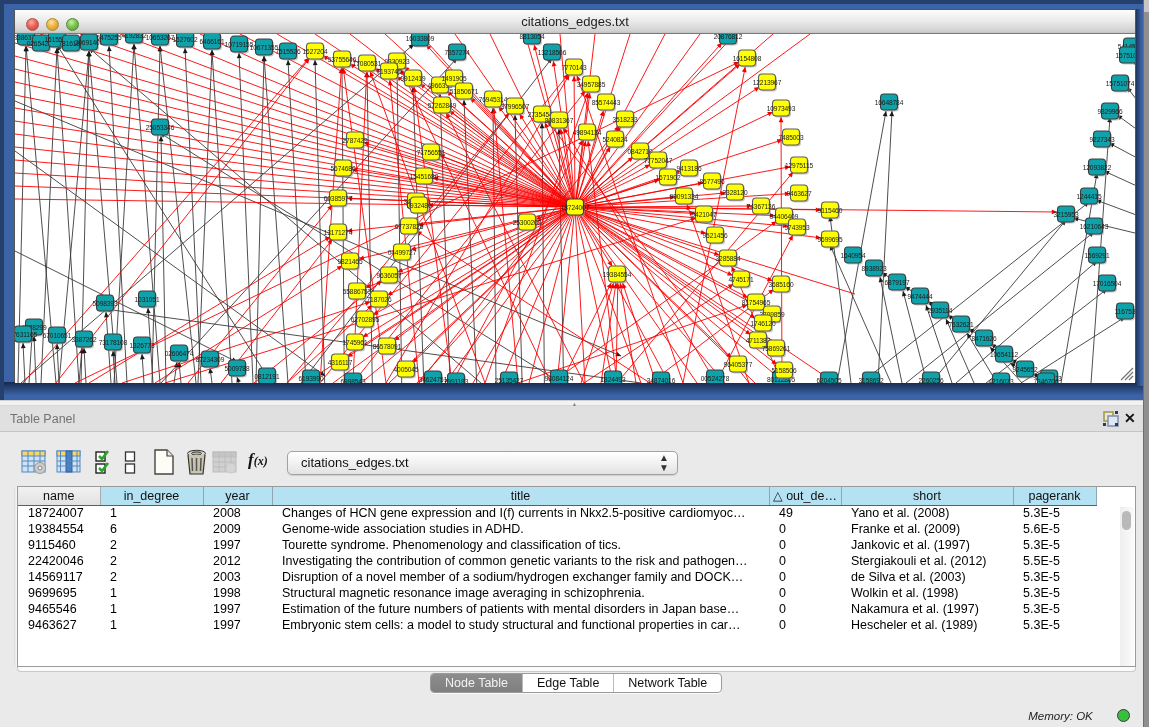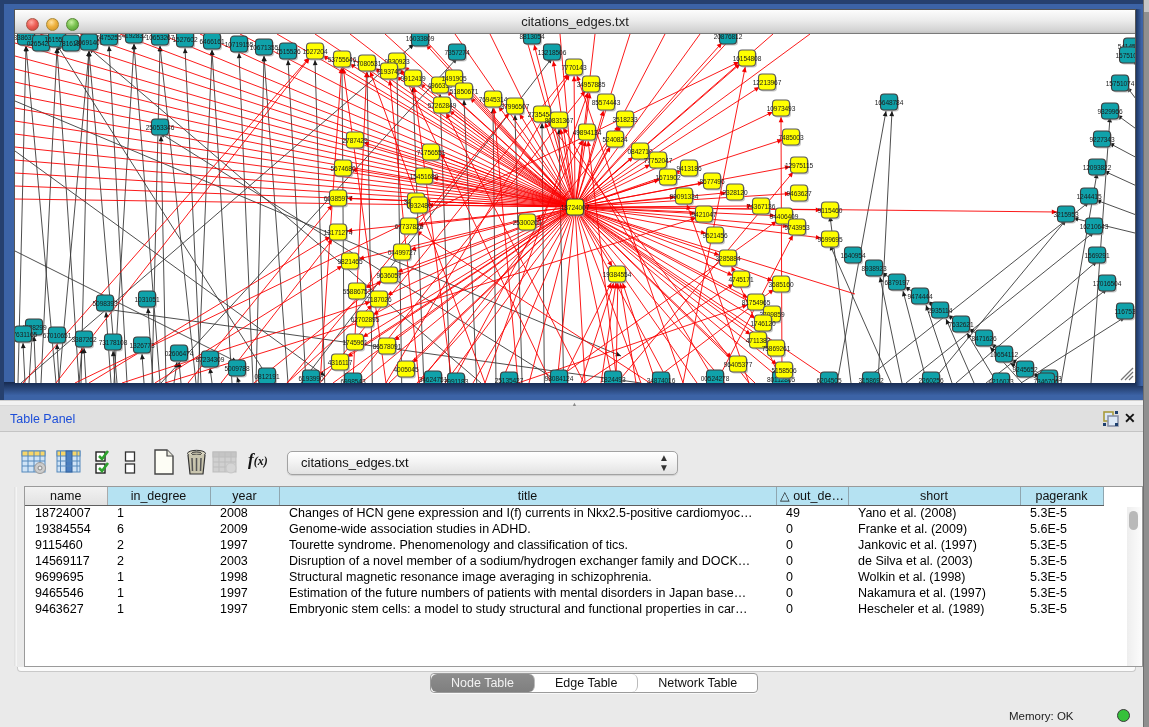--- a/index.html
+++ b/index.html
@@ -27,52 +27,52 @@
 #tly { left:31px; background:radial-gradient(circle at 40% 30%, #ffe2a0, #eeb23f 45%, #cd8c21); border:0.5px solid #a83; }
 #tlg { left:51px; background:radial-gradient(circle at 40% 30%, #c7f0a0, #7cc352 45%, #4f9a2c); border:0.5px solid #583; }
 #canvas { position:absolute; left:0; top:24px; width:1120px; height:349px; overflow:hidden; background:#fff; }
 
 #panel { position:absolute; left:0; top:400px; width:1149px; height:327px; background:#e8e8e8; }
 #divider { position:absolute; left:0; top:0; width:1149px; height:6px; background:#f2f2f2;
   border-top:1px solid #cfcfcf; border-bottom:1px solid #d8d8d8; }
 #divider .grip { position:absolute; left:570px; top:-1px; color:#8a8a8a; font-size:9px; }
 #phead { position:absolute; left:0; top:6px; width:1149px; height:26px; background:#e0e0e0;
   border-bottom:1px solid #c4c4c4; }
-#phead .t { position:absolute; left:10px; top:6px; font-size:12.5px; color:#1d4ed8; }
+#phead .t { position:absolute; left:10px; top:6px; font-size:12.5px; color:#737373; }
 #phead .x { position:absolute; left:1124px; top:4px; font-size:14px; font-weight:bold; color:#111; }
 #pbody { position:absolute; left:0; top:32px; width:1149px; height:295px; background:#eaeaea; }
 
 #toolbar { position:absolute; left:0; top:16px; width:1075px; height:34px; }
 .ic { position:absolute; top:1px; }
 #combo { position:absolute; left:287px; top:3px; width:391px; height:24px;
   background:linear-gradient(#ffffff,#f2f2f2 50%,#e2e2e2);
   border:1px solid #a2a2a2; border-radius:5px; font-size:13px; color:#111;
   line-height:22px; padding-left:13px; box-shadow:0 1px 1px rgba(0,0,0,.12); }
 #combo .stp { position:absolute; right:8px; top:1px; font-size:10px; color:#333; letter-spacing:0; line-height:10px; }
 
-#tablewrap { position:absolute; left:24px; top:54px; width:1119px; height:181px;
+#tablewrap { position:absolute; left:17px; top:54px; width:1119px; height:181px;
   background:#fff; border:1px solid #9a9a9a; }
 table { border-collapse:collapse; table-layout:fixed; width:1103px; font-size:12.5px; }
 th { height:18px; background:#b5e2f2; border-right:1px solid #8fa6b0; border-bottom:1px solid #5e5e5e;
   font-weight:400; font-size:12.5px; color:#111; text-align:center; overflow:hidden; white-space:nowrap; }
 th.c0 { background:linear-gradient(#f2f2f2,#e2e2e2); border-right:1px solid #aaa; }
 td { height:16px; color:#000; overflow:hidden; white-space:nowrap; padding:0 0 0 10px; font-size:12.5px; }
 .c0 { width:82px; } .c1 { width:103px; } .c2 { width:69px; } .c3 { width:497px; }
 .c4 { width:72px; } .c5 { width:172px; } .c6 { width:83px; }
 th.c7 { width:25px; background:#fff; border:none; }
 #vsb { position:absolute; right:1px; top:20px; width:14px; height:159px; background:linear-gradient(90deg,#eee,#fbfbfb); }
 #vsb .thumb { position:absolute; left:2px; top:4px; width:9px; height:19px; background:#b9b9b9; border-radius:5px; }
 
 #tabs { position:absolute; left:430px; top:241px; height:20px; display:flex;
   border:1px solid #9b9b9b; border-radius:4px; overflow:hidden; background:#fff;
   box-shadow:0 1px 0 rgba(255,255,255,.7); }
-#tabs div { font-size:12.5px; line-height:19px; padding:0 20px; text-align:center; color:#111; border-right:1px solid #bbb;border-radius:6px; }
+#tabs div { font-size:12.5px; line-height:19px; padding:0 14px; text-align:center; color:#111; border-right:1px solid #bbb; }
 #tabs div:last-child { border-right:none; }
 #tabs .sel { background:linear-gradient(#8d8d8d,#7f7f7f); color:#f2f2f2; }
-#mem { position:absolute; left:1009px; top:278px; width:103px; text-align:left; font-size:11.5px; color:#222; }
+#mem { position:absolute; left:1009px; top:278px; width:103px; text-align:center; font-size:11.5px; color:#222;font-style:italic; }
 #memdot { position:absolute; left:1117px; top:277px; width:13px; height:13px; border-radius:50%;
   background:#35c13a; border:1px solid #3a3a3a; }
 </style></head>
 <body>
 <div id="desktop">
   <div class="topstrip"></div>
     <div class="leftstrip"></div>
   <div id="deskshadowB"></div>
     <div id="deskshadowR"></div>
   <div id="win">
@@ -1094,20 +1094,29 @@
 <tr>
               <td class="c0">9115460</td>
               <td class="c1">2</td>
               <td class="c2">1997</td>
               <td class="c3">Tourette syndrome. Phenomenology and classification of tics.</td>
               <td class="c4">0</td>
               <td class="c5">Jankovic et al. (1997)</td>
               <td class="c6">5.3E-5</td>
             </tr>
 <tr>
+              <td class="c0">22420046</td>
+              <td class="c1">2</td>
+              <td class="c2">2012</td>
+              <td class="c3">Investigating the contribution of common genetic variants to the risk and pathogen…</td>
+              <td class="c4">0</td>
+              <td class="c5">Stergiakouli et al. (2012)</td>
+              <td class="c6">5.5E-5</td>
+            </tr>
+<tr>
               <td class="c0">14569117</td>
               <td class="c1">2</td>
               <td class="c2">2003</td>
               <td class="c3">Disruption of a novel member of a sodium/hydrogen exchanger family and DOCK…</td>
               <td class="c4">0</td>
               <td class="c5">de Silva et al. (2003)</td>
               <td class="c6">5.3E-5</td>
             </tr>
 <tr>
               <td class="c0">9699695</td>

